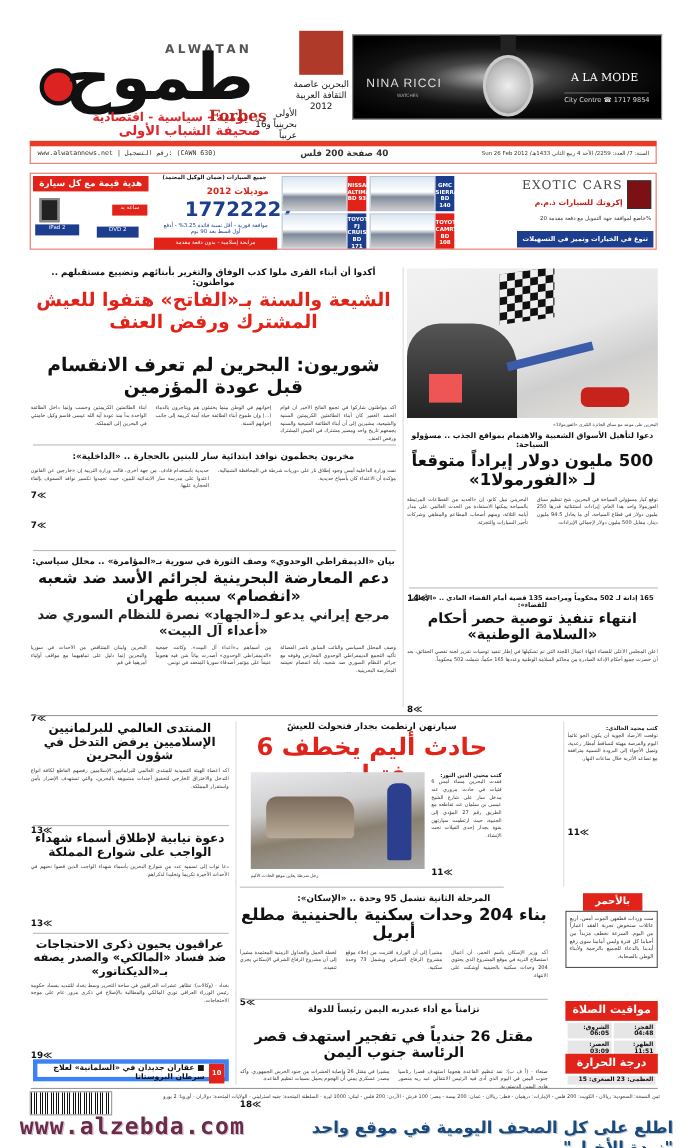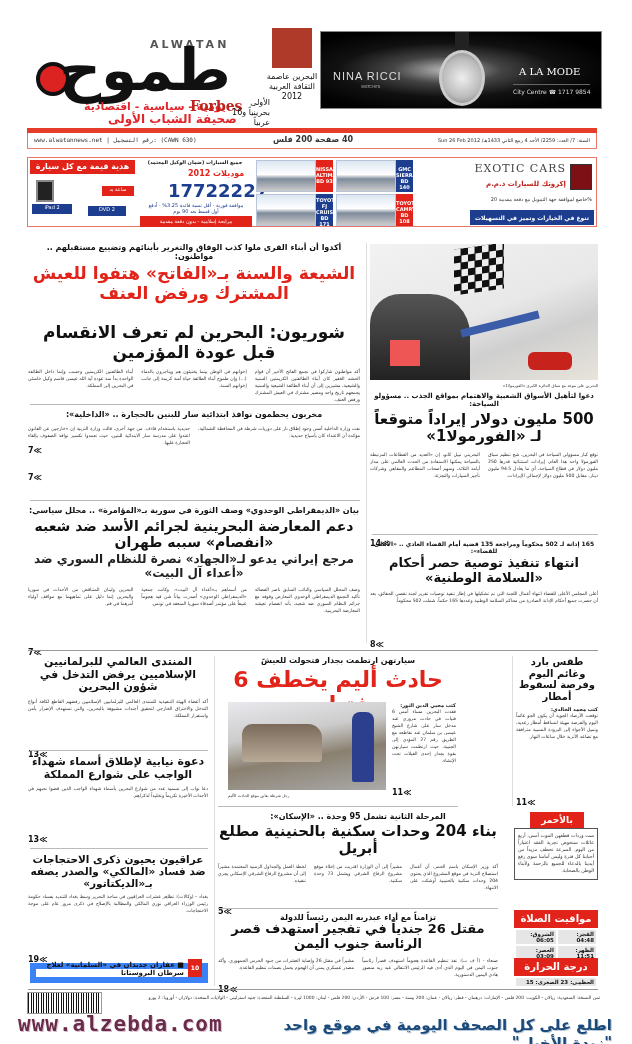--- a/index.html
+++ b/index.html
@@ -200,21 +200,21 @@
   <div class="head" style="font-size:11px">دعوة نيابية لإطلاق أسماء شهداء الواجب على شوارع المملكة</div>
   <div class="body" style="margin-top:4px;height:50px;overflow:hidden">دعا نواب إلى تسمية عدد من شوارع البحرين بأسماء شهداء الواجب الذين قضوا نحبهم في الأحداث الأخيرة تكريماً وتخليداً لذكراهم.</div>
   <div class="pageref"><span>13</span>≪</div>
 </div>
 <div class="hr" style="left:30px;top:848px;width:178px"></div>
 <div class="abs" style="left:28px;top:853px;width:180px">
   <div class="head" style="font-size:10.5px">عراقيون يحيون ذكرى الاحتجاجات ضد فساد «المالكي» والصدر يصفه بـ«الديكتاتور»</div>
   <div class="body" style="margin-top:4px;height:62px;overflow:hidden">بغداد - (وكالات): تظاهر عشرات العراقيين في ساحة التحرير وسط بغداد للتنديد بفساد حكومة رئيس الوزراء العراقي نوري المالكي والمطالبة بالإصلاح في ذكرى مرور عام على موجة الاحتجاجات.</div>
   <div class="pageref"><span>19</span>≪</div>
 </div>
-<div class="abs" style="left:30px;top:963px;width:178px;height:20px;border:6px solid #3b82f6;display:flex;align-items:flex-end">
+<div class="abs" style="left:30px;top:963px;width:178px;height:20px;border:4px solid #3b82f6;display:flex;align-items:flex-start">
   <div style="width:14px;height:18px;background:#e2231a;color:#fff;font-size:6px;font-weight:bold;text-align:center;line-height:18px">10</div>
   <div style="flex:1;font-size:7px;font-weight:bold;text-align:right;padding-right:4px">■ <span>عقاران جديدان في «السلمانية» لعلاج سرطان البروستاتا</span></div>
 </div>
 <div class="vr" style="left:214px;top:656px;height:330px"></div>
 
 <div class="abs" style="left:218px;top:656px;width:240px">
   <div class="kicker">سيارتهن ارتطمت بجدار فتحولت للعيشً</div>
   <div class="head red" style="font-size:22px;margin-top:2px">حادث أليم يخطف 6 فتيات</div>
 </div>
 <div class="photo" style="left:228px;top:702px;width:158px;height:88px;background:linear-gradient(170deg,#e9e9ee 0%,#ccc 35%,#8a8070 60%,#aaa 100%)">
@@ -236,31 +236,30 @@
     <div class="body">أكد وزير الإسكان باسم الحمر، أن أعمال استصلاح التربة في موقع المشروع الذي يحتوي 204 وحدات سكنية بالحنينية أوشكت على الانتهاء.</div>
     <div class="body">مشيراً إلى أن الوزارة اقتربت من إخلاء موقع مشروع الرفاع الشرقي ويشمل 73 وحدة سكنية.</div>
     <div class="body">لخطة العمل والجداول الزمنية المعتمدة مشيراً إلى أن مشروع الرفاع الشرقي الإسكاني يجري تنفيذه.</div>
   </div>
   <div class="pageref"><span>5</span>≪</div>
 </div>
 <div class="hr" style="left:218px;top:908px;width:280px"></div>
 
 <div class="abs" style="left:218px;top:913px;width:280px">
   <div class="kicker">تزامناً مع أداء عبدربه اليمن رئيساً للدولة</div>
-  <div class="head" style="font-size:13px;margin-top:0">مقتل 26 جندياً في تفجير استهدف قصر الرئاسة جنوب اليمن</div>
+  <div class="head" style="font-size:13px;margin-top:14px">مقتل 26 جندياً في تفجير استهدف قصر الرئاسة جنوب اليمن</div>
   <div class="cols" style="margin-top:5px;height:28px;overflow:hidden">
     <div class="body">صنعاء - (أ ف ب): نفذ تنظيم القاعدة هجوماً استهدف قصراً رئاسياً جنوب اليمن في اليوم الذي أدى فيه الرئيس الانتقالي عبد ربه منصور هادي اليمين الدستورية.</div>
     <div class="body">مشيراً في مقتل 26 وإصابة العشرات من جنود الحرس الجمهوري. وأكد مصدر عسكري يمني أن الهجوم يحمل بصمات تنظيم القاعدة.</div>
   </div>
   <div class="pageref"><span>18</span>≪</div>
 </div>
 
 <div class="vr" style="left:512px;top:656px;height:150px"></div>
 <div class="abs" style="left:516px;top:656px;width:82px">
-  <div class="head" style="font-size:10px">طقس بارد وغائم اليوم وفرصة لسقوط أمطار</div>
   <div style="font-size:5px;font-weight:bold;margin-top:4px">كتب محمد الخالدي:</div>
   <div class="body" style="height:86px;overflow:hidden">توقعت الأرصاد الجوية أن يكون الجو غائماً اليوم والفرصة مهيئة لتساقط أمطار رعدية، وتميل الأجواء إلى البرودة النسبية مترافقة مع تصاعد الأتربة خلال ساعات النهار.</div>
   <div class="pageref"><span>11</span>≪</div>
 </div>
 
 <div class="abs" style="left:530px;top:812px;width:54px;height:16px;background:#e2231a;color:#fff;font-size:9px;font-weight:bold;text-align:center;line-height:16px">بالأحمر</div>
 <div class="abs" style="left:514px;top:828px;width:84px;height:52px;border:1px solid #555;padding:3px">
   <div class="body" style="font-size:4.8px;height:46px;overflow:hidden">ست وردات قطفهن الموت أمس، أربع عائلات ستخوض تجربة الفقد اعتباراً من اليوم. السرعة تخطف مزيداً من أحبابنا كل فترة وليس أمامنا سوى رفع أيدينا بالدعاء للجميع بالرحمة ولأبناء الوطن بالصحابة.</div>
 </div>
 

